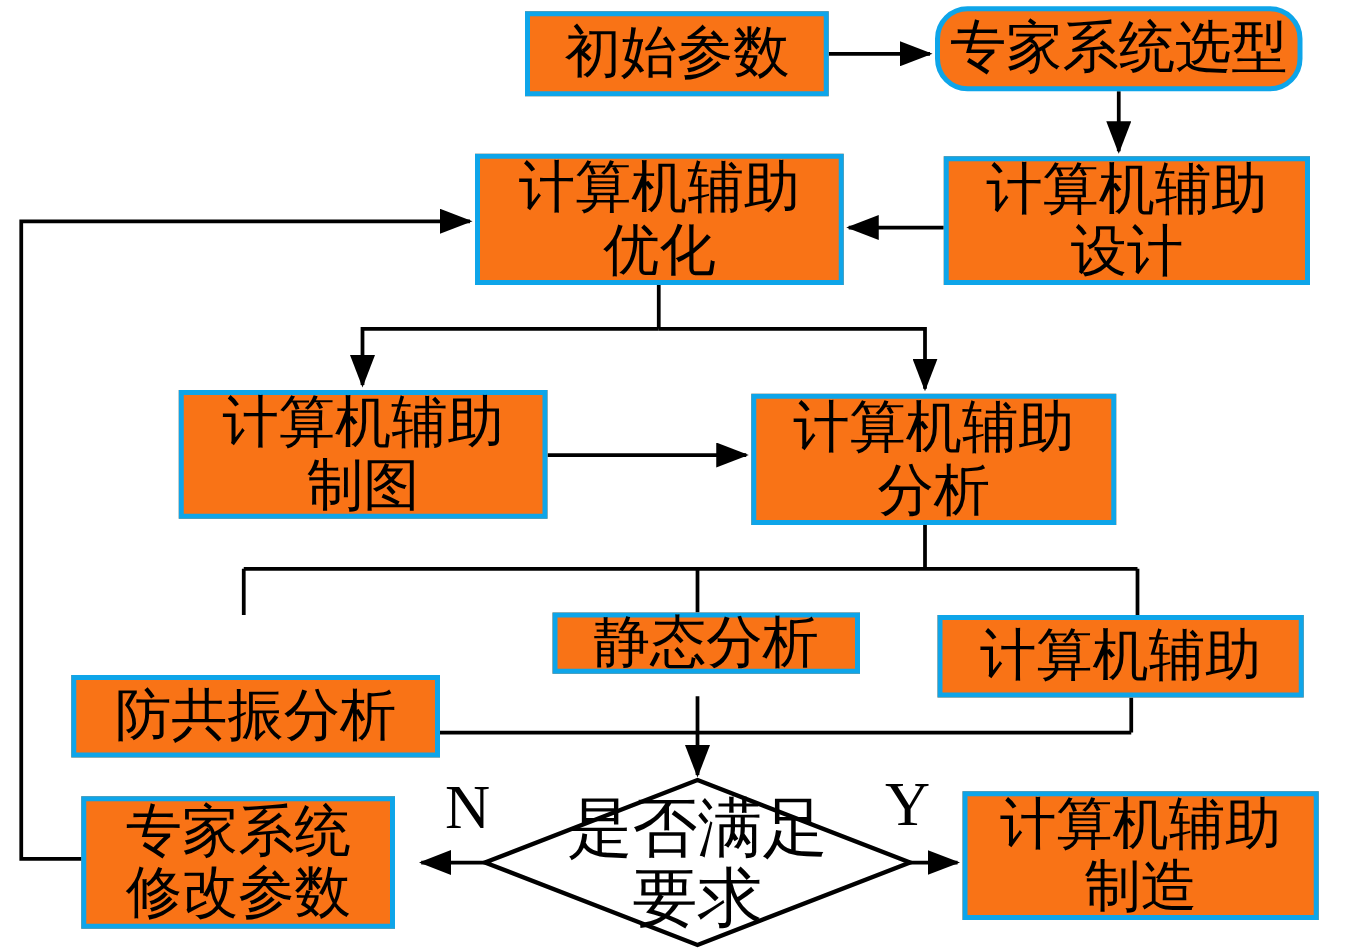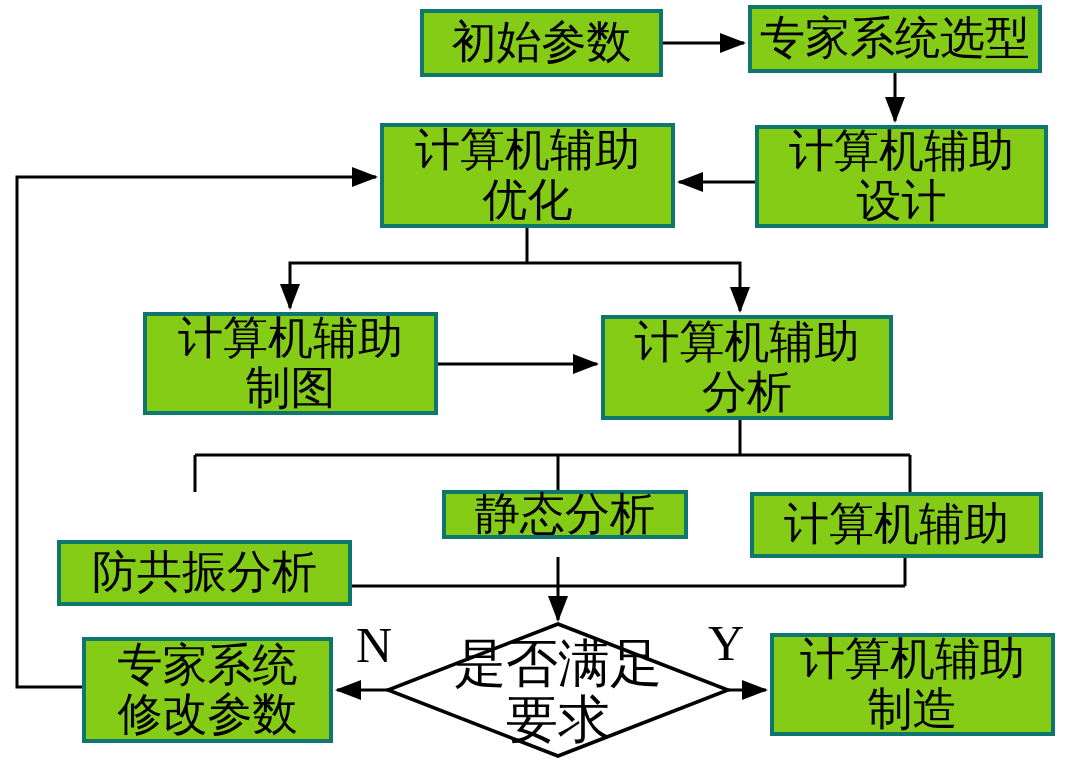--- a/index.html
+++ b/index.html
@@ -7,22 +7,22 @@
     position:relative;
     width:1080px;height:760px;
     background:#ffffff;
     font-family:"Liberation Serif","DejaVu Serif",serif;
     overflow:hidden;
   }
   .layer{position:absolute;left:0;top:0;}
   .node{
     position:absolute;
     box-sizing:border-box;
-    background:#84cc16;
-    border:4px solid #0f766e;
+    background:#f97316;
+    border:4px solid #0ea5e9;
     display:flex;align-items:center;justify-content:center;
     text-align:center;
     white-space:pre-line;
     font-size:45px;
     line-height:1.1;
     color:#000000;
     z-index:2;
   }
   .diamond-text{
     position:absolute;
@@ -86,41 +86,41 @@
     <path class="edge" d="M558,557 V620" marker-end="url(#arrow)"></path>
 
     <path class="edge" d="M388,690 H337" marker-end="url(#arrow)"></path>
     <path class="edge" d="M728,690 H766" marker-end="url(#arrow)"></path>
 
     <polygon class="shape" points="558,624 728,690 558,756 388,690"></polygon>
   </svg>
 
   <div class="node" style="left:420px;top:9px;width:243px;height:68px;">初始参数</div>
 
-  <div class="node" style="left:748px;top:5px;width:294px;height:68px;">专家系统选型</div>
+  <div class="node" style="left:748px;top:5px;width:294px;height:68px;border-radius:26px;">专家系统选型</div>
 
   <div class="node" style="left:380px;top:123px;width:295px;height:105px;">计算机辅助
 优化</div>
 
   <div class="node" style="left:755px;top:125px;width:293px;height:103px;">计算机辅助
 设计</div>
 
   <div class="node" style="left:143px;top:312px;width:295px;height:103px;">计算机辅助
 制图</div>
 
   <div class="node" style="left:601px;top:315px;width:292px;height:105px;">计算机辅助
 分析</div>
 
   <div class="node" style="left:57px;top:492px;width:295px;height:66px;margin-top:48px;">防共振分析</div>
 
   <div class="node" style="left:442px;top:490px;width:246px;height:49px;">静态分析</div>
 
   <div class="node" style="left:750px;top:492px;width:293px;height:66px;">计算机辅助</div>
 
-  <div class="node" style="left:82px;top:637px;width:251px;height:106px;">专家系统
+  <div class="node" style="left:65px;top:637px;width:251px;height:106px;">专家系统
 修改参数</div>
 
   <div class="node" style="left:770px;top:633px;width:285px;height:103px;">计算机辅助
 制造</div>
 
   <div class="diamond-text" style="left:428px;top:642px;width:260px;height:100px;">是否满足
 要求</div>
 
   <div class="branch-label" style="left:356px;top:620px;">N</div>
 

